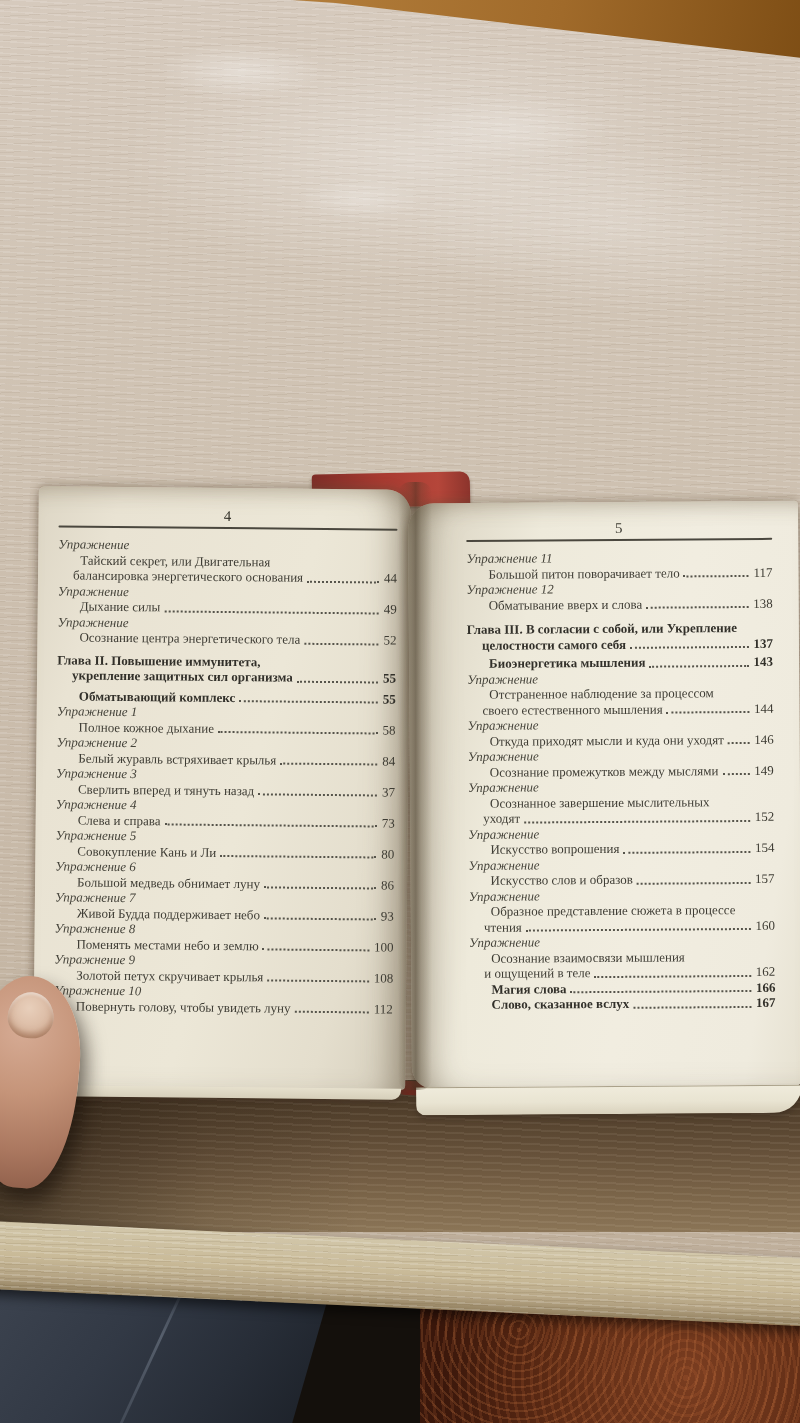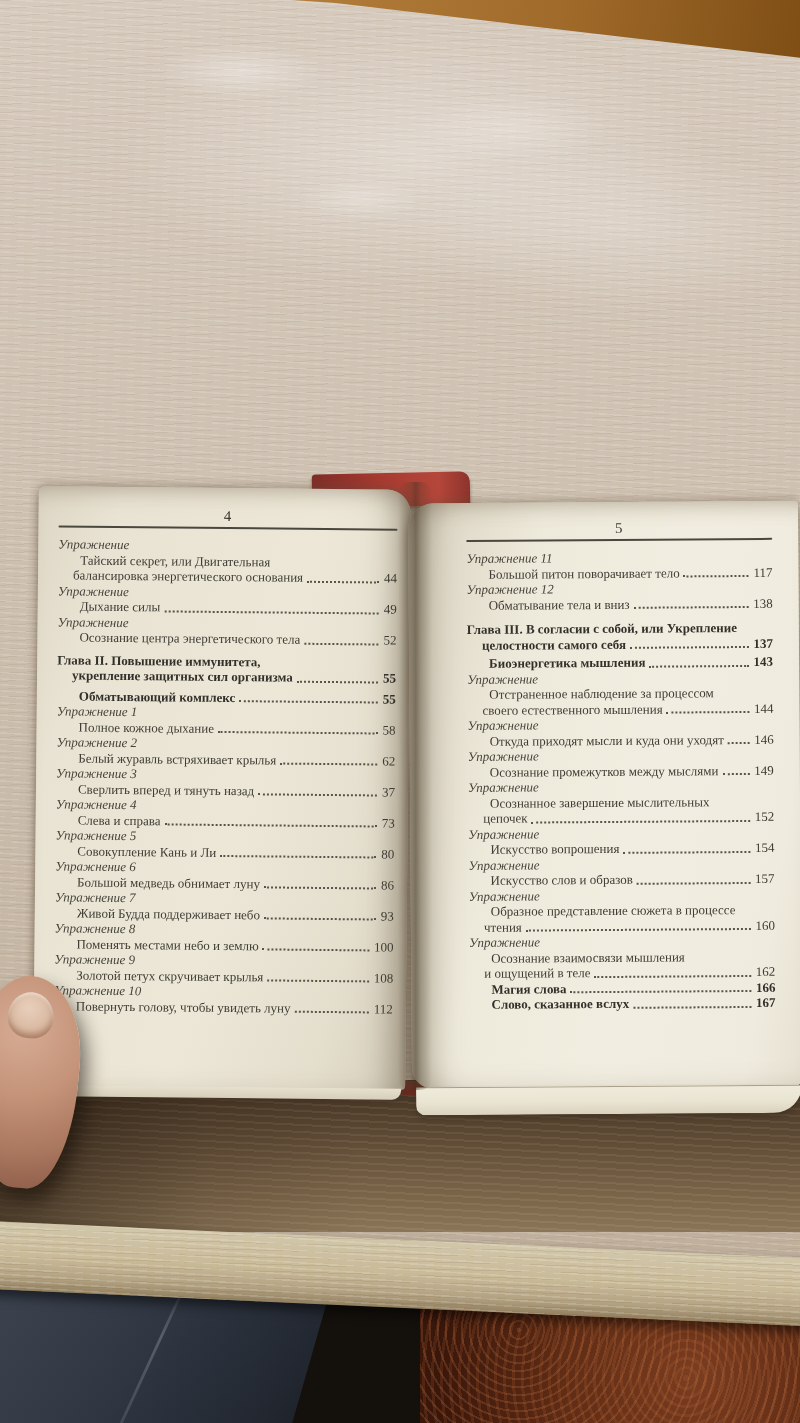--- a/index.html
+++ b/index.html
@@ -223,21 +223,21 @@
                 <span class="ttext">Полное кожное дыхание</span>
                 <span class="leader"></span>
                 <span class="pnum">58</span>
               </div>
             </div>
             <div class="entry">
               <div class="lbl">Упражнение 2</div>
               <div class="t1 s-normal trow">
                 <span class="ttext">Белый журавль встряхивает крылья</span>
                 <span class="leader"></span>
-                <span class="pnum">62</span>
+                <span class="pnum">84</span>
               </div>
             </div>
             <div class="entry">
               <div class="lbl">Упражнение 3</div>
               <div class="t1 s-normal trow">
                 <span class="ttext">Сверлить вперед и тянуть назад</span>
                 <span class="leader"></span>
                 <span class="pnum">37</span>
               </div>
             </div>
@@ -310,21 +310,21 @@
               <div class="lbl">Упражнение 11</div>
               <div class="t1 s-normal trow">
                 <span class="ttext">Большой питон поворачивает тело</span>
                 <span class="leader"></span>
                 <span class="pnum">117</span>
               </div>
             </div>
             <div class="entry">
               <div class="lbl">Упражнение 12</div>
               <div class="t1 s-normal trow">
-                <span class="ttext">Обматывание тела и вниз</span>
+                <span class="ttext">Обматывание вверх и слова</span>
                 <span class="leader"></span>
                 <span class="pnum">138</span>
               </div>
             </div>
             <div class="entry" style="margin-top: 9px;">
               <div class="t1 s-chapter tline">Глава III. В согласии с собой, или Укрепление</div>
               <div class="t2 s-chapter trow">
                 <span class="ttext">целостности самого себя</span>
                 <span class="leader"></span>
                 <span class="pnum">137</span>
@@ -359,21 +359,21 @@
               <div class="t1 s-normal trow">
                 <span class="ttext">Осознание промежутков между мыслями</span>
                 <span class="leader"></span>
                 <span class="pnum">149</span>
               </div>
             </div>
             <div class="entry">
               <div class="lbl">Упражнение</div>
               <div class="t1 s-normal tline">Осознанное завершение мыслительных</div>
               <div class="t2 s-normal trow">
-                <span class="ttext">цепочек</span>
+                <span class="ttext">уходят</span>
                 <span class="leader"></span>
                 <span class="pnum">152</span>
               </div>
             </div>
             <div class="entry">
               <div class="lbl">Упражнение</div>
               <div class="t1 s-normal trow">
                 <span class="ttext">Искусство вопрошения</span>
                 <span class="leader"></span>
                 <span class="pnum">154</span>

